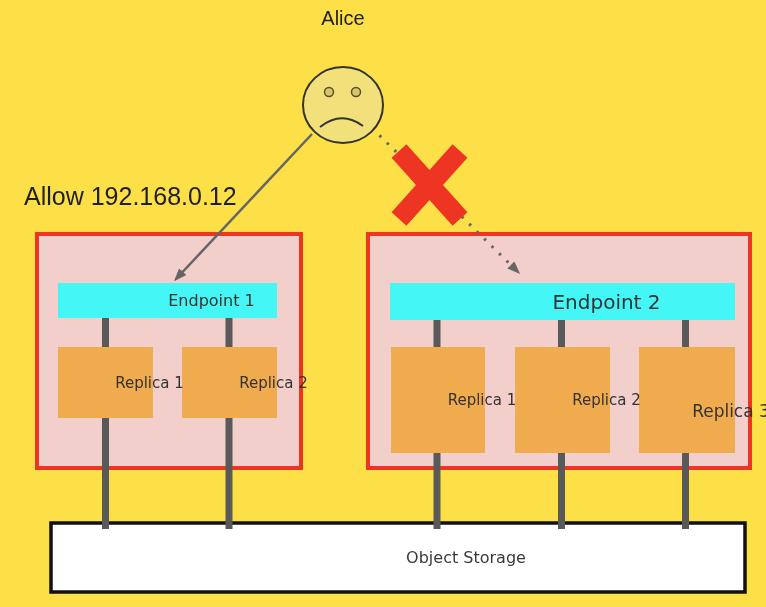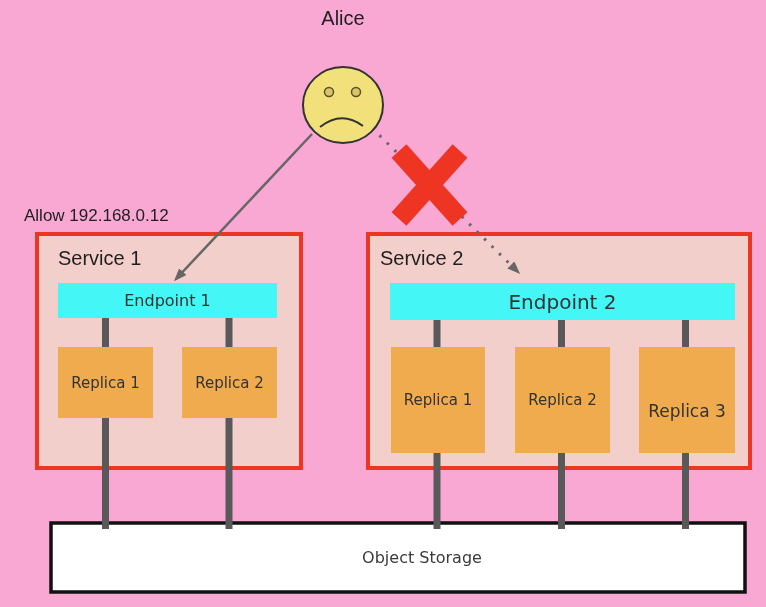--- a/index.html
+++ b/index.html
@@ -1,31 +1,31 @@
 <!DOCTYPE html>
 <html style="--c-service-fill: #f2cfca; --c-service-border: #ee3524; --c-endpoint-fill: #45f6f6; --c-replica-fill: #f0ab4e; --c-face-fill: #f2e17a; --c-face-stroke: #333333; --c-eye-fill: #d9c565; --c-cross-red: #ee3524; --c-connector-gray: #595959; --c-arrow-gray: #666666; --c-storage-border: #111111; --c-text-dark: #1f1f1f;"><head>
 <meta charset="utf-8">
 <style>
   html,body{margin:0;padding:0;background:#ffffff;}
   .stage{
-    position:relative;width:766px;height:607px;background:#f9a8d4;overflow:hidden;
+    position:relative;width:766px;height:607px;background:#fde047;overflow:hidden;
     font-family:"Liberation Sans",sans-serif;
   }
   .stage svg{position:absolute;left:0;top:0;}
   
   .t{
     position:absolute;color:var(--c-text-dark,#1f1f1f);
     font-family:"Liberation Sans",sans-serif;font-size:20px;line-height:1.25;
     white-space:nowrap;
   }
   .t.center{text-align:center;white-space:normal;}
   
   .b{
     position:absolute;display:flex;align-items:center;justify-content:center;
-    font-family:"DejaVu Sans",sans-serif;color:#333;text-align:center;
+    font-family:"DejaVu Sans",sans-serif;color:#333;text-align:center;padding-left:44px;
   }
   .svc-rect{fill:var(--c-service-fill);stroke:var(--c-service-border);stroke-width:4;}
   .ep-rect{fill:var(--c-endpoint-fill);}
   .rep-rect{fill:var(--c-replica-fill);}
   .storage-rect{fill:#ffffff;stroke:var(--c-storage-border);stroke-width:3.5;}
   .conn{stroke:var(--c-connector-gray);stroke-width:7;}
   .arrow{stroke:var(--c-arrow-gray);fill:none;}
   .xmark{stroke:var(--c-cross-red);stroke-width:20;stroke-linecap:butt;}
   .face{fill:var(--c-face-fill);stroke:var(--c-face-stroke);stroke-width:2;}
   .eye{fill:var(--c-eye-fill);stroke:#55512e;stroke-width:1.5;}
@@ -82,27 +82,25 @@
     </g>
 
     <g>
       <line class="xmark" x1="399" y1="151" x2="460" y2="219"></line>
       <line class="xmark" x1="460" y1="151" x2="399" y2="219"></line>
     </g>
   </svg>
 
   <div class="t center" style="left:273px;top:6px;width:140px;">Alice</div>
 
-  <div class="t" style="left:24px;top:181px;font-size:17px;margin-top:24px;">Allow 192.168.0.12</div>
+  <div class="t" style="left:24px;top:181px;font-size:25px;">Allow 192.168.0.12</div>
 
   <div class="t center" style="left:500px;top:165px;width:260px;line-height:26px;">
   </div>
 
-  <div class="t" style="left:58px;top:246px;">Service 1</div>
-  <div class="t" style="left:380px;top:246px;">Service 2</div>
 
   <div class="b" style="left:58px;top:283px;width:219px;height:35px;font-size:16px;">Endpoint 1</div>
   <div class="b" style="left:390px;top:283px;width:345px;height:37px;font-size:20px;">Endpoint 2</div>
 
   <div class="b" style="left:58px;top:347px;width:95px;height:71px;font-size:15px;">Replica 1</div>
   <div class="b" style="left:182px;top:347px;width:95px;height:71px;font-size:15px;">Replica 2</div>
 
   <div class="b" style="left:391px;top:347px;width:94px;height:106px;font-size:15px;">Replica 1</div>
   <div class="b" style="left:515px;top:347px;width:95px;height:106px;font-size:15px;">Replica 2</div>
   <div class="b" style="left:639px;top:347px;width:96px;height:128px;font-size:17px;">Replica 3</div>

